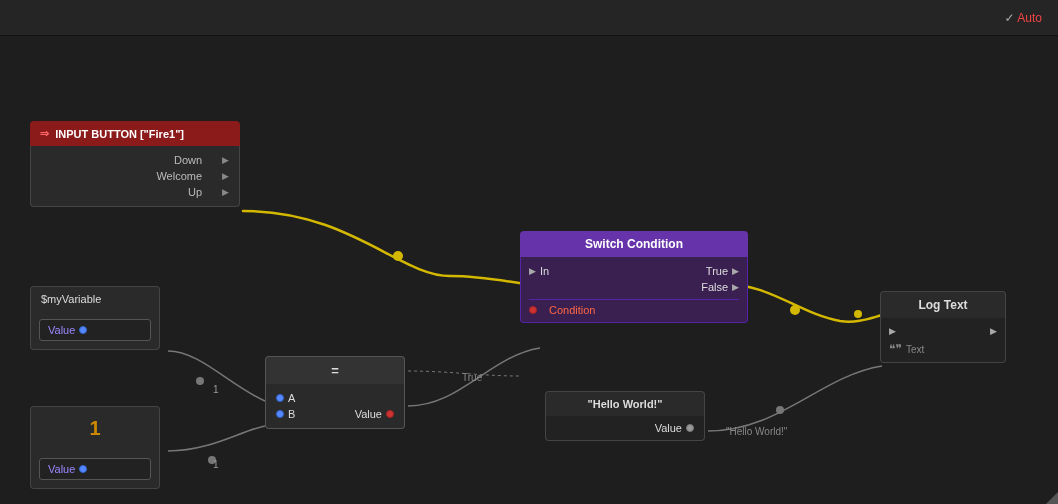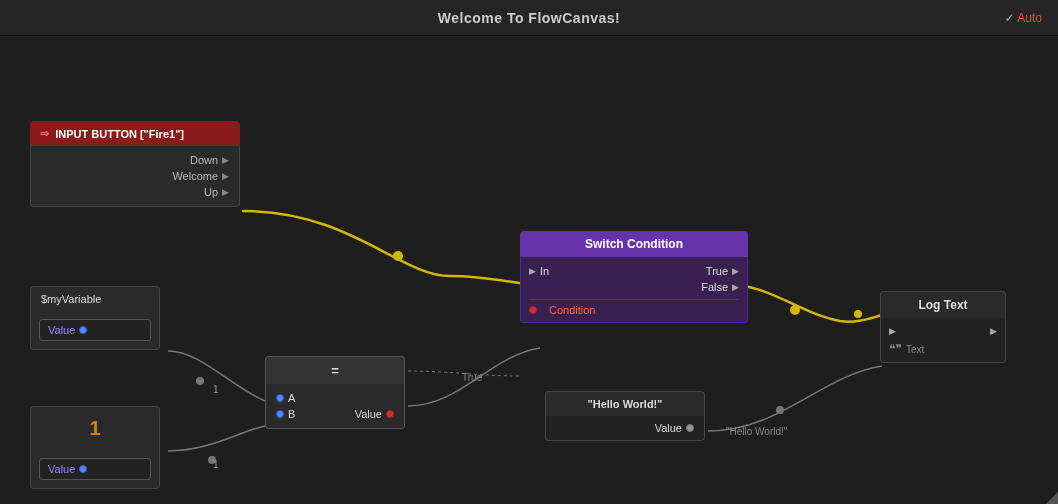--- a/index.html
+++ b/index.html
@@ -84,21 +84,21 @@
       border-radius: 0 0 4px 4px;
       padding: 6px 10px;
       border: 1px solid #444;
       border-top: none;
     }
     .port-row {
       display: flex;
       align-items: center;
       justify-content: flex-end;
       padding: 2px 0;
-      gap: 4px;
+      gap: 20px;
       color: #bbb;
       font-size: 11px;
     }
     .port-arrow {
       color: #888;
       font-size: 9px;
     }
     .port-dot {
       width: 8px;
       height: 8px;
@@ -355,21 +355,20 @@
       border-radius: 0 0 4px 4px;
       padding: 6px 8px;
       border: 1px solid #444;
       border-top: none;
     }
   </style>
 </head>
 <body>
 
 <div class="header">
-  <span class="header-title">Welcome To FlowCanvas!</span>
   <span class="header-auto">Auto</span>
 </div>
 
 <div class="canvas">
 
   <svg class="svg-overlay">
 
     <path d="M 243 175 C 350 175, 400 240, 450 240 C 480 240, 505 245, 525 248" stroke="#d4b800" stroke-width="2.5" fill="none" stroke-linecap="round"></path>
 
     <circle cx="398" cy="220" r="5" fill="#d4b800"></circle>

